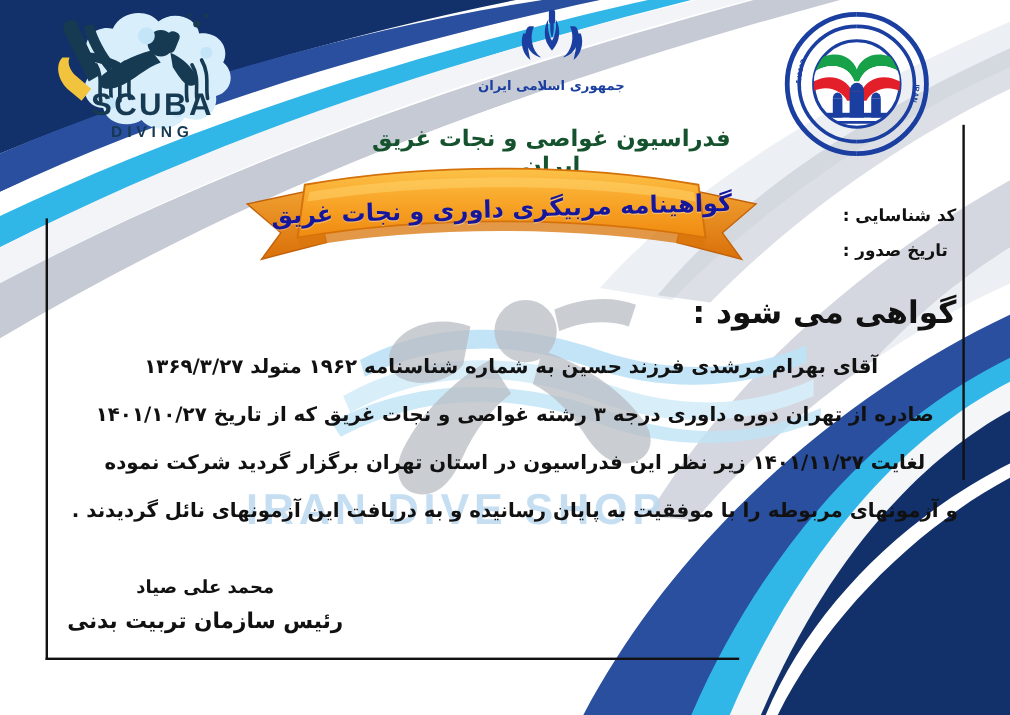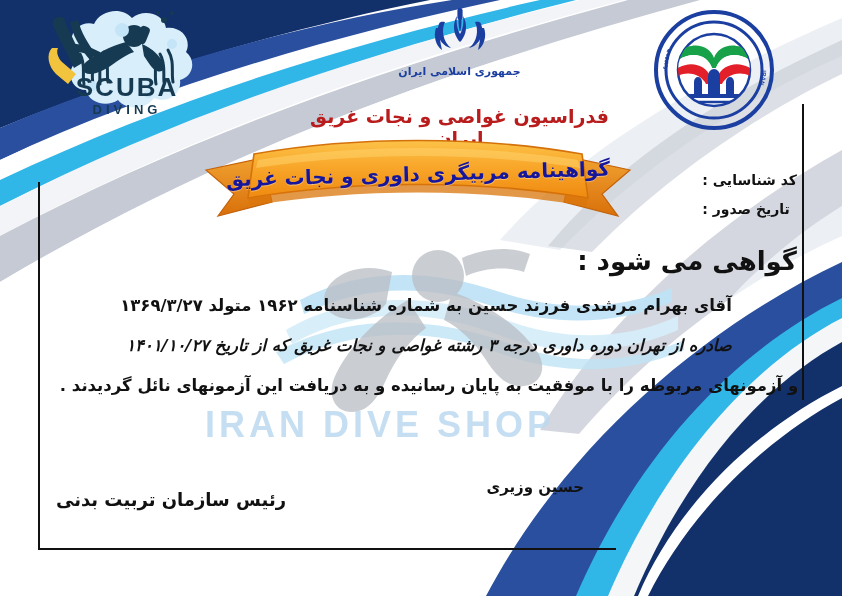--- a/index.html
+++ b/index.html
@@ -49,21 +49,21 @@
     font-size:11px;color:#1b3fa0;font-weight:700;
     margin-top:1px;line-height:1.3;
   }
   .ministry .emb-min{
     font-size:15px;color:#1b3fa0;font-weight:700;
     margin-top:2px;line-height:1.3;
   }
   .fed-name{
     position:absolute;left:287px;top:105px;width:345px;
     text-align:center;
-    font-size:19px;font-weight:700;color:#b91c1c;
+    font-size:19px;font-weight:700;color:#14532d;
     letter-spacing:0px;
   }
 
   
   .fed-logo{position:absolute;left:650px;top:6px;width:128px;height:128px;}
 
   
   .ribbon{position:absolute;left:196px;top:136px;width:444px;height:96px;}
   .ribbon .rb-text{
     position:absolute;left:0;top:26px;width:444px;
@@ -96,21 +96,21 @@
     direction:rtl;
   }
   .bline{
     font-size:16.5px;font-weight:700;color:#111;
     line-height:1;
     height:40px;
     white-space:nowrap;
     display:flex;align-items:center;
   }
   .bline.l1{justify-content:center;padding-right:6px;text-align:center;}
-  .bline.l2{justify-content:center;font-style:italic;}
+  .bline.l2{justify-content:center;}
   .bline.l3{justify-content:center;}
   .bline.l4{justify-content:center;}
 
   
   .sig{position:absolute;direction:rtl;text-align:center;color:#111;}
   .sig .nm{font-size:15px;font-weight:700;white-space:nowrap;}
   .sig .ttl{font-size:18px;font-weight:700;white-space:nowrap;margin-top:9px;}
   .sig-fed{right:258px;top:478px;}
   .sig-org{right:556px;top:480px;}
 </style>
@@ -334,23 +334,24 @@
   <div class="issue-fields">
     <span class="fl">کد شناسایی :</span>
     <span class="fl">تاریخ صدور :</span>
   </div>
 
   <div class="certify">گواهی می شود :</div>
 
   <div class="body-lines">
     <div class="bline l1">آقای بهرام  مرشدی        فرزند  حسین   به شماره شناسنامه  ۱۹۶۲   متولد  ۱۳۶۹/۳/۲۷</div>
     <div class="bline l2">صادره از تهران        دوره داوری درجه ۳   رشته غواصی و نجات غریق که از تاریخ ۱۴۰۱/۱۰/۲۷</div>
+    <div class="bline l3">لغایت      ۱۴۰۱/۱۱/۲۷   زیر نظر این فدراسیون  در استان تهران   برگزار گردید شرکت نموده</div>
     <div class="bline l4">و آزمونهای مربوطه را با موفقیت به پایان رسانیده و به دریافت این آزمونهای نائل گردیدند .</div>
   </div>
 
   <div class="sig sig-fed">
-    <div class="nm">حسین وزیری</div>
   </div>
   <div class="sig sig-org">
+    <div class="nm">محمد علی صیاد</div>
     <div class="ttl">رئیس سازمان تربیت بدنی</div>
   </div>
 
 </div>
 
 </body></html>

